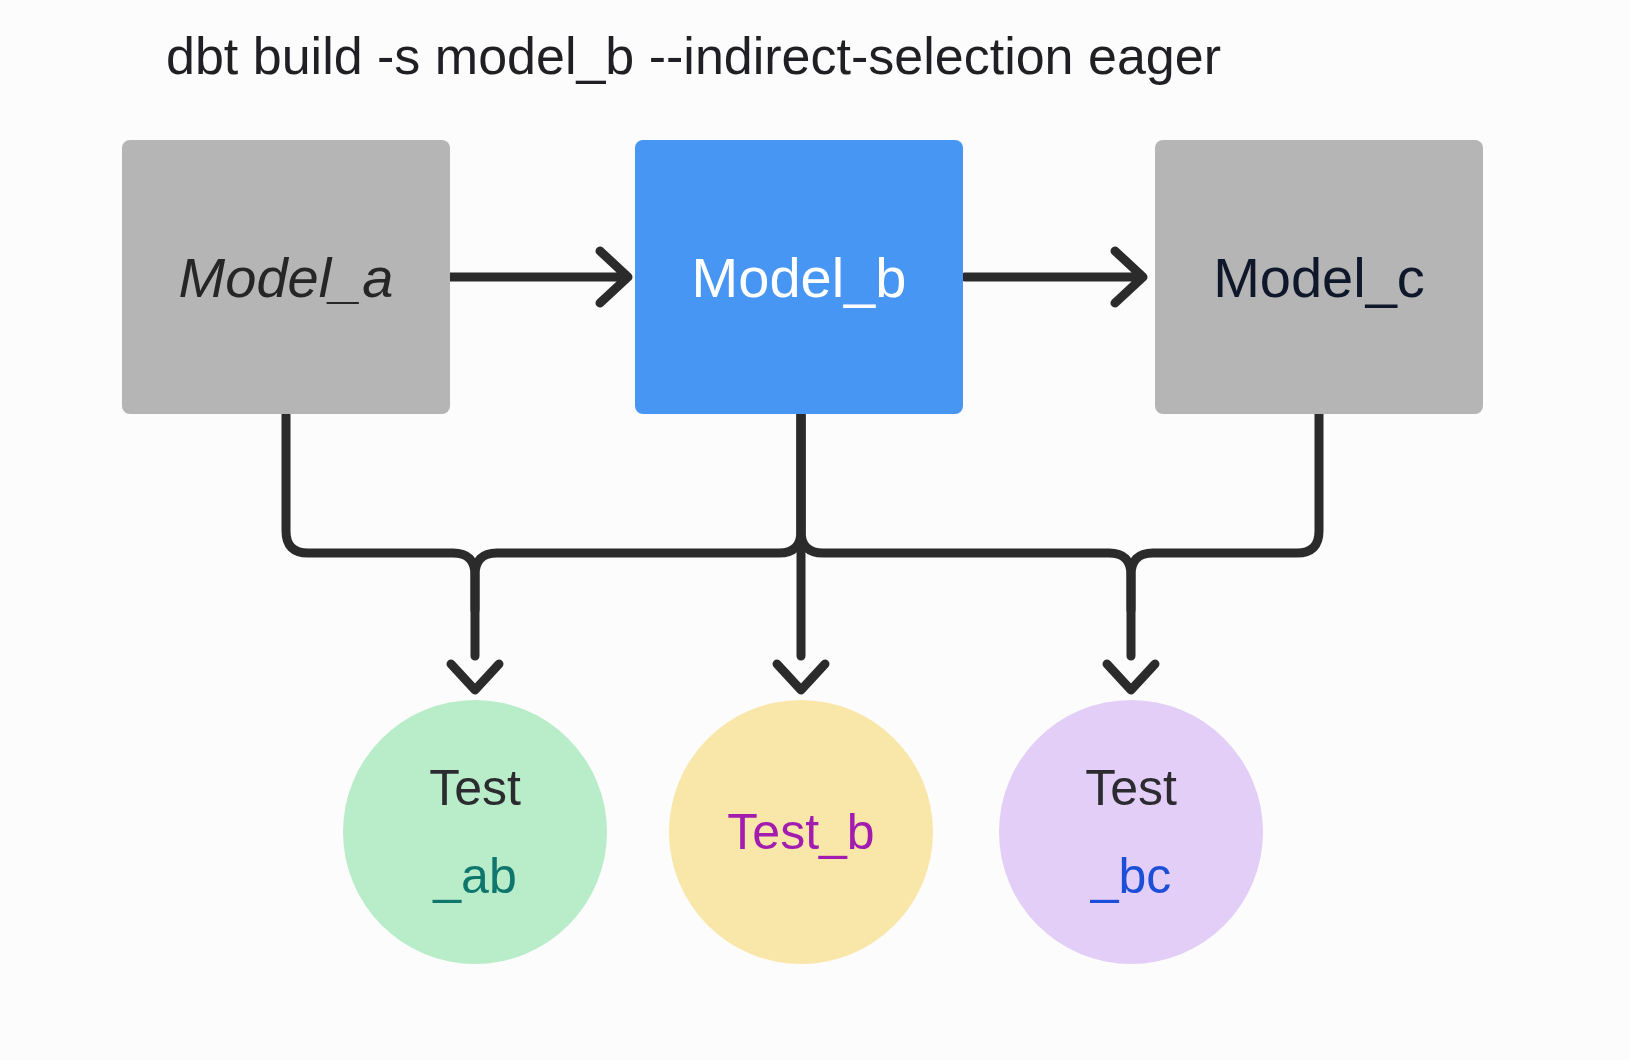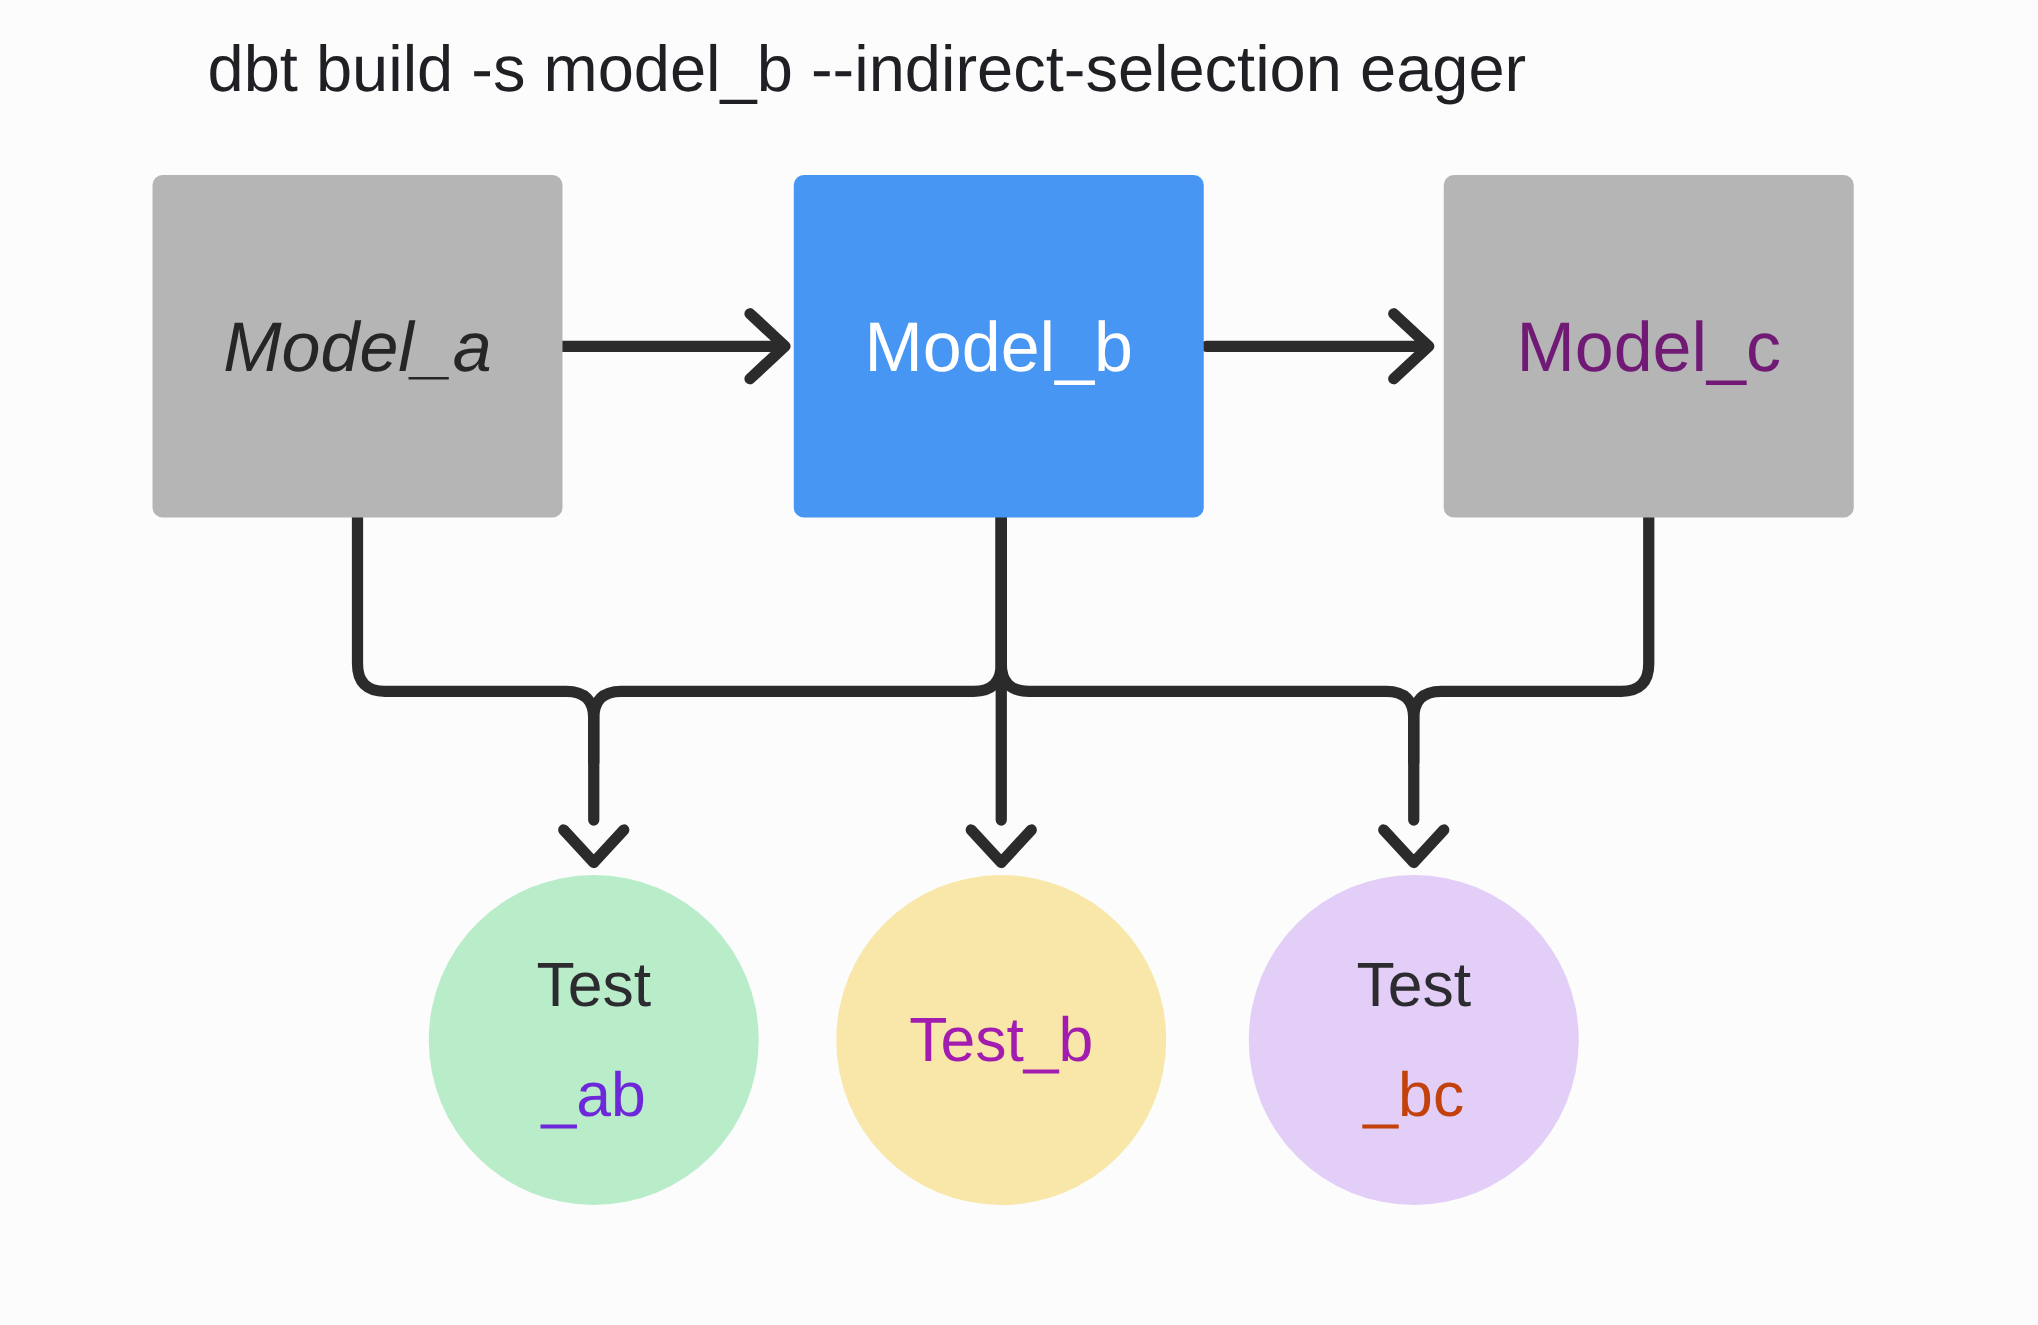--- a/index.html
+++ b/index.html
@@ -100,31 +100,31 @@
 
   <div class="node model-box model-a" style="background-color: rgb(181, 181, 181); font-style: italic;">
     <span class="node-label" style="color: rgb(38, 38, 38);">Model_a</span>
   </div>
 
   <div class="node model-box model-b" style="background-color: rgb(71, 150, 243);">
     <span class="node-label" style="color: rgb(255, 255, 255);">Model_b</span>
   </div>
 
   <div class="node model-box model-c" style="background-color: rgb(181, 181, 181);">
-    <span class="node-label" style="color: #701a75;">Model_c</span>
+    <span class="node-label" style="color: #0f172a;">Model_c</span>
   </div>
 
   <div class="node test-circle test-ab" style="background-color: rgb(185, 236, 200);">
     <span class="line" style="color: rgb(43, 43, 48);">Test</span>
-      <span class="line" style="color: #6d28d9; text-align: right;">_ab</span>
+      <span class="line" style="color: #0f766e; text-align: right;">_ab</span>
   </div>
 
   <div class="node test-circle test-b" style="background-color: rgb(248, 231, 168);">
     <span class="line" style="color: #a21caf;">Test_b</span>
       <span class="line" style="color: rgb(43, 43, 48);"></span>
   </div>
 
   <div class="node test-circle test-bc" style="background-color: rgb(226, 206, 247);">
     <span class="line" style="color: rgb(43, 43, 48);">Test</span>
-      <span class="line" style="color: #c2410c;">_bc</span>
+      <span class="line" style="color: #1d4ed8;">_bc</span>
   </div>
 
 </div>
 
 </body></html>

